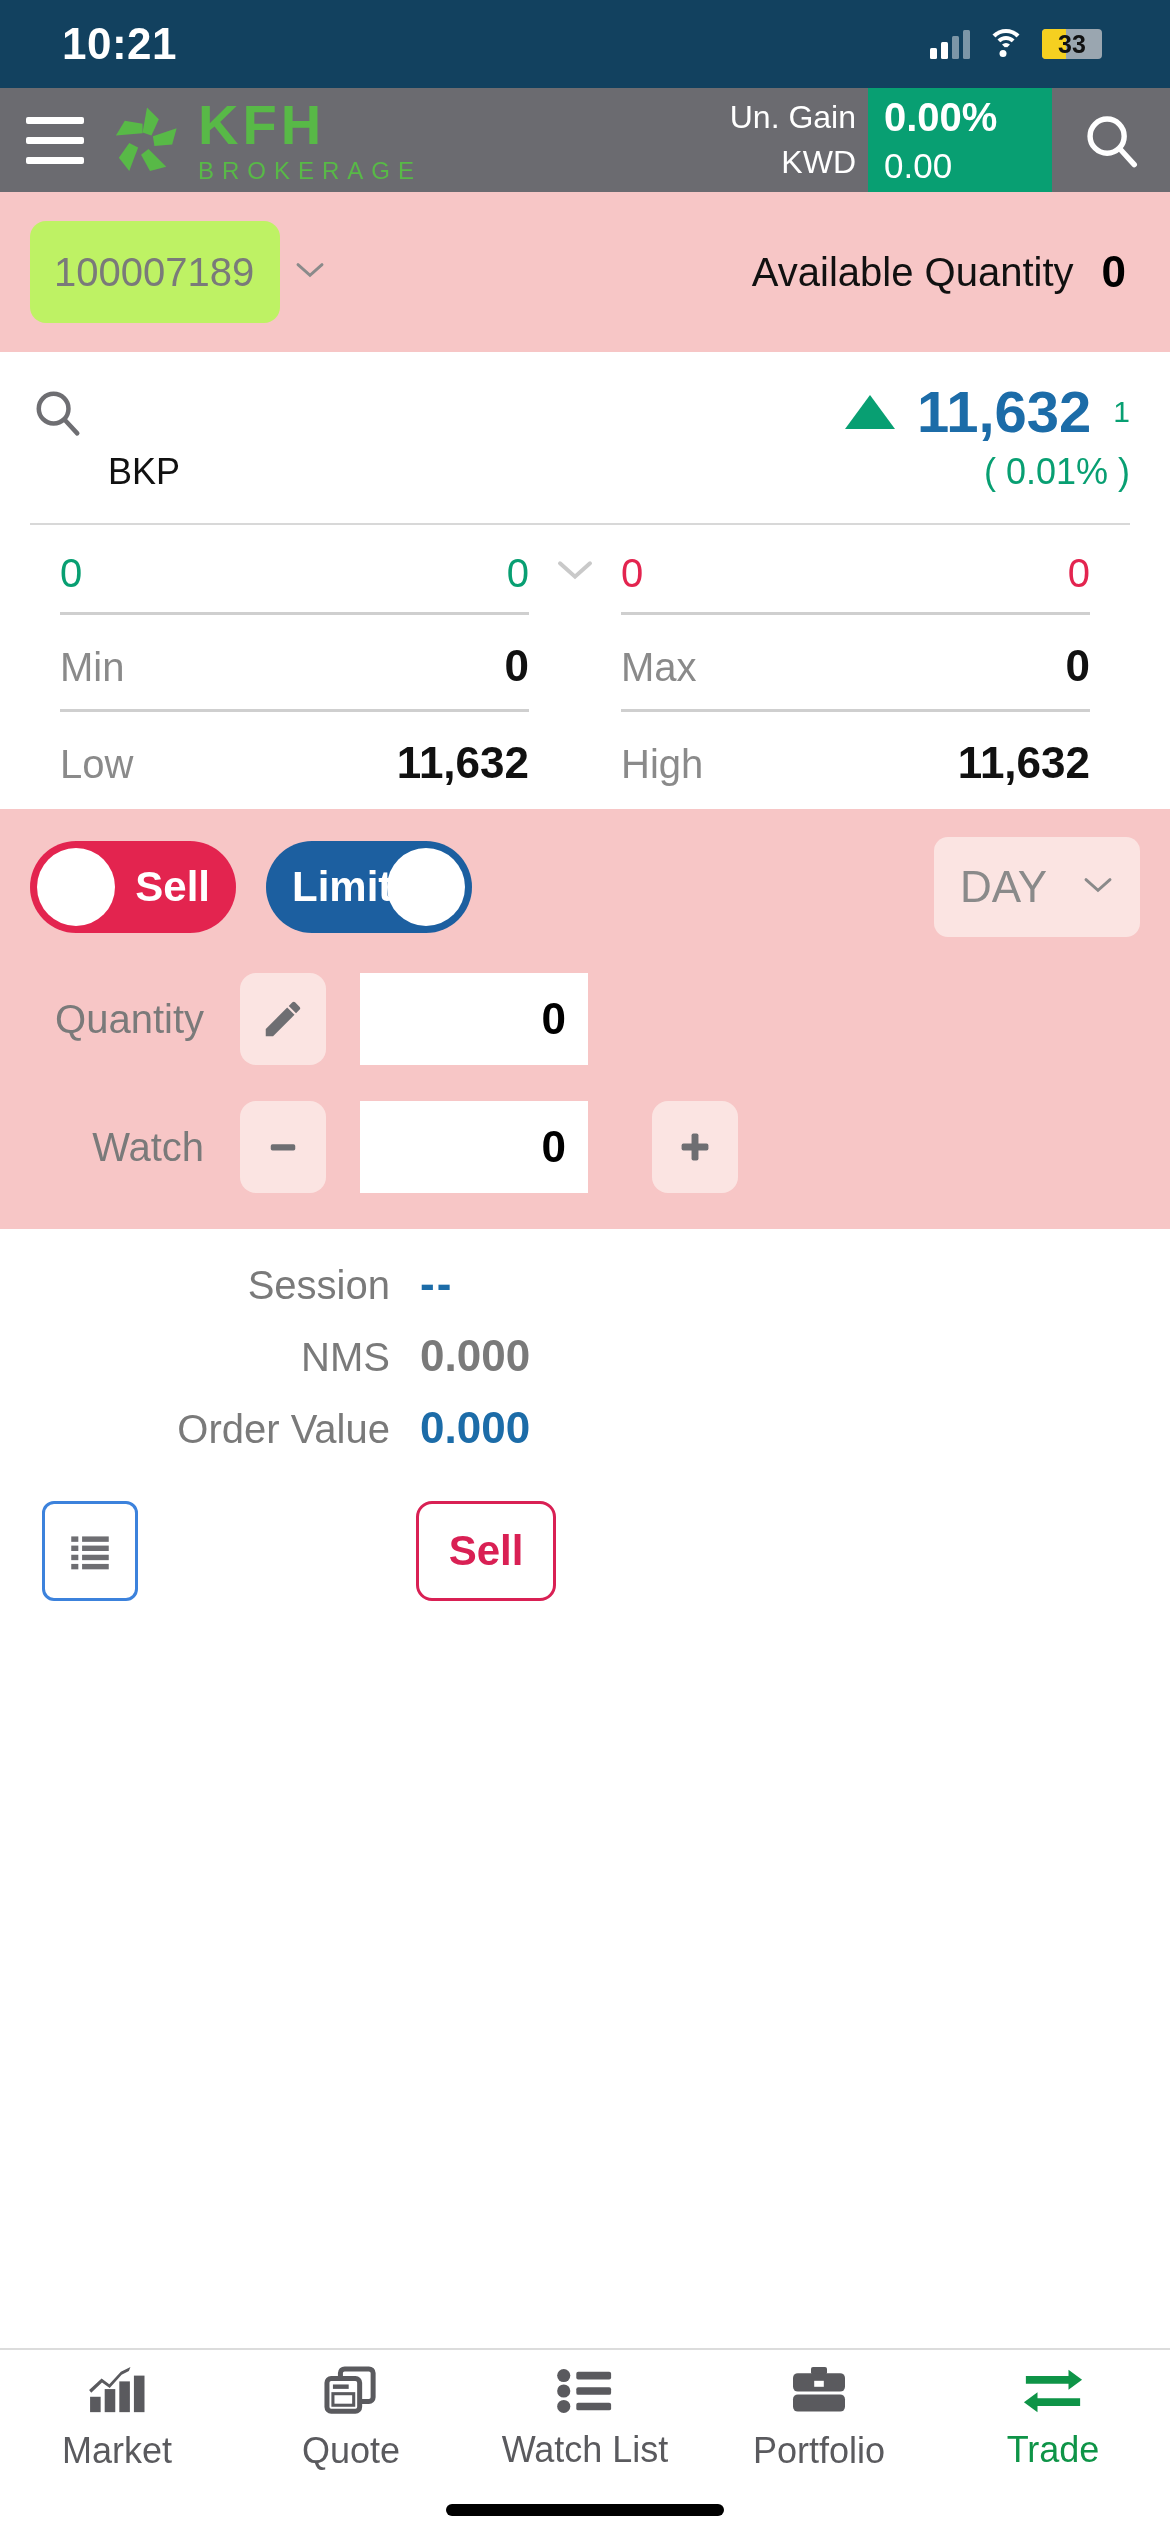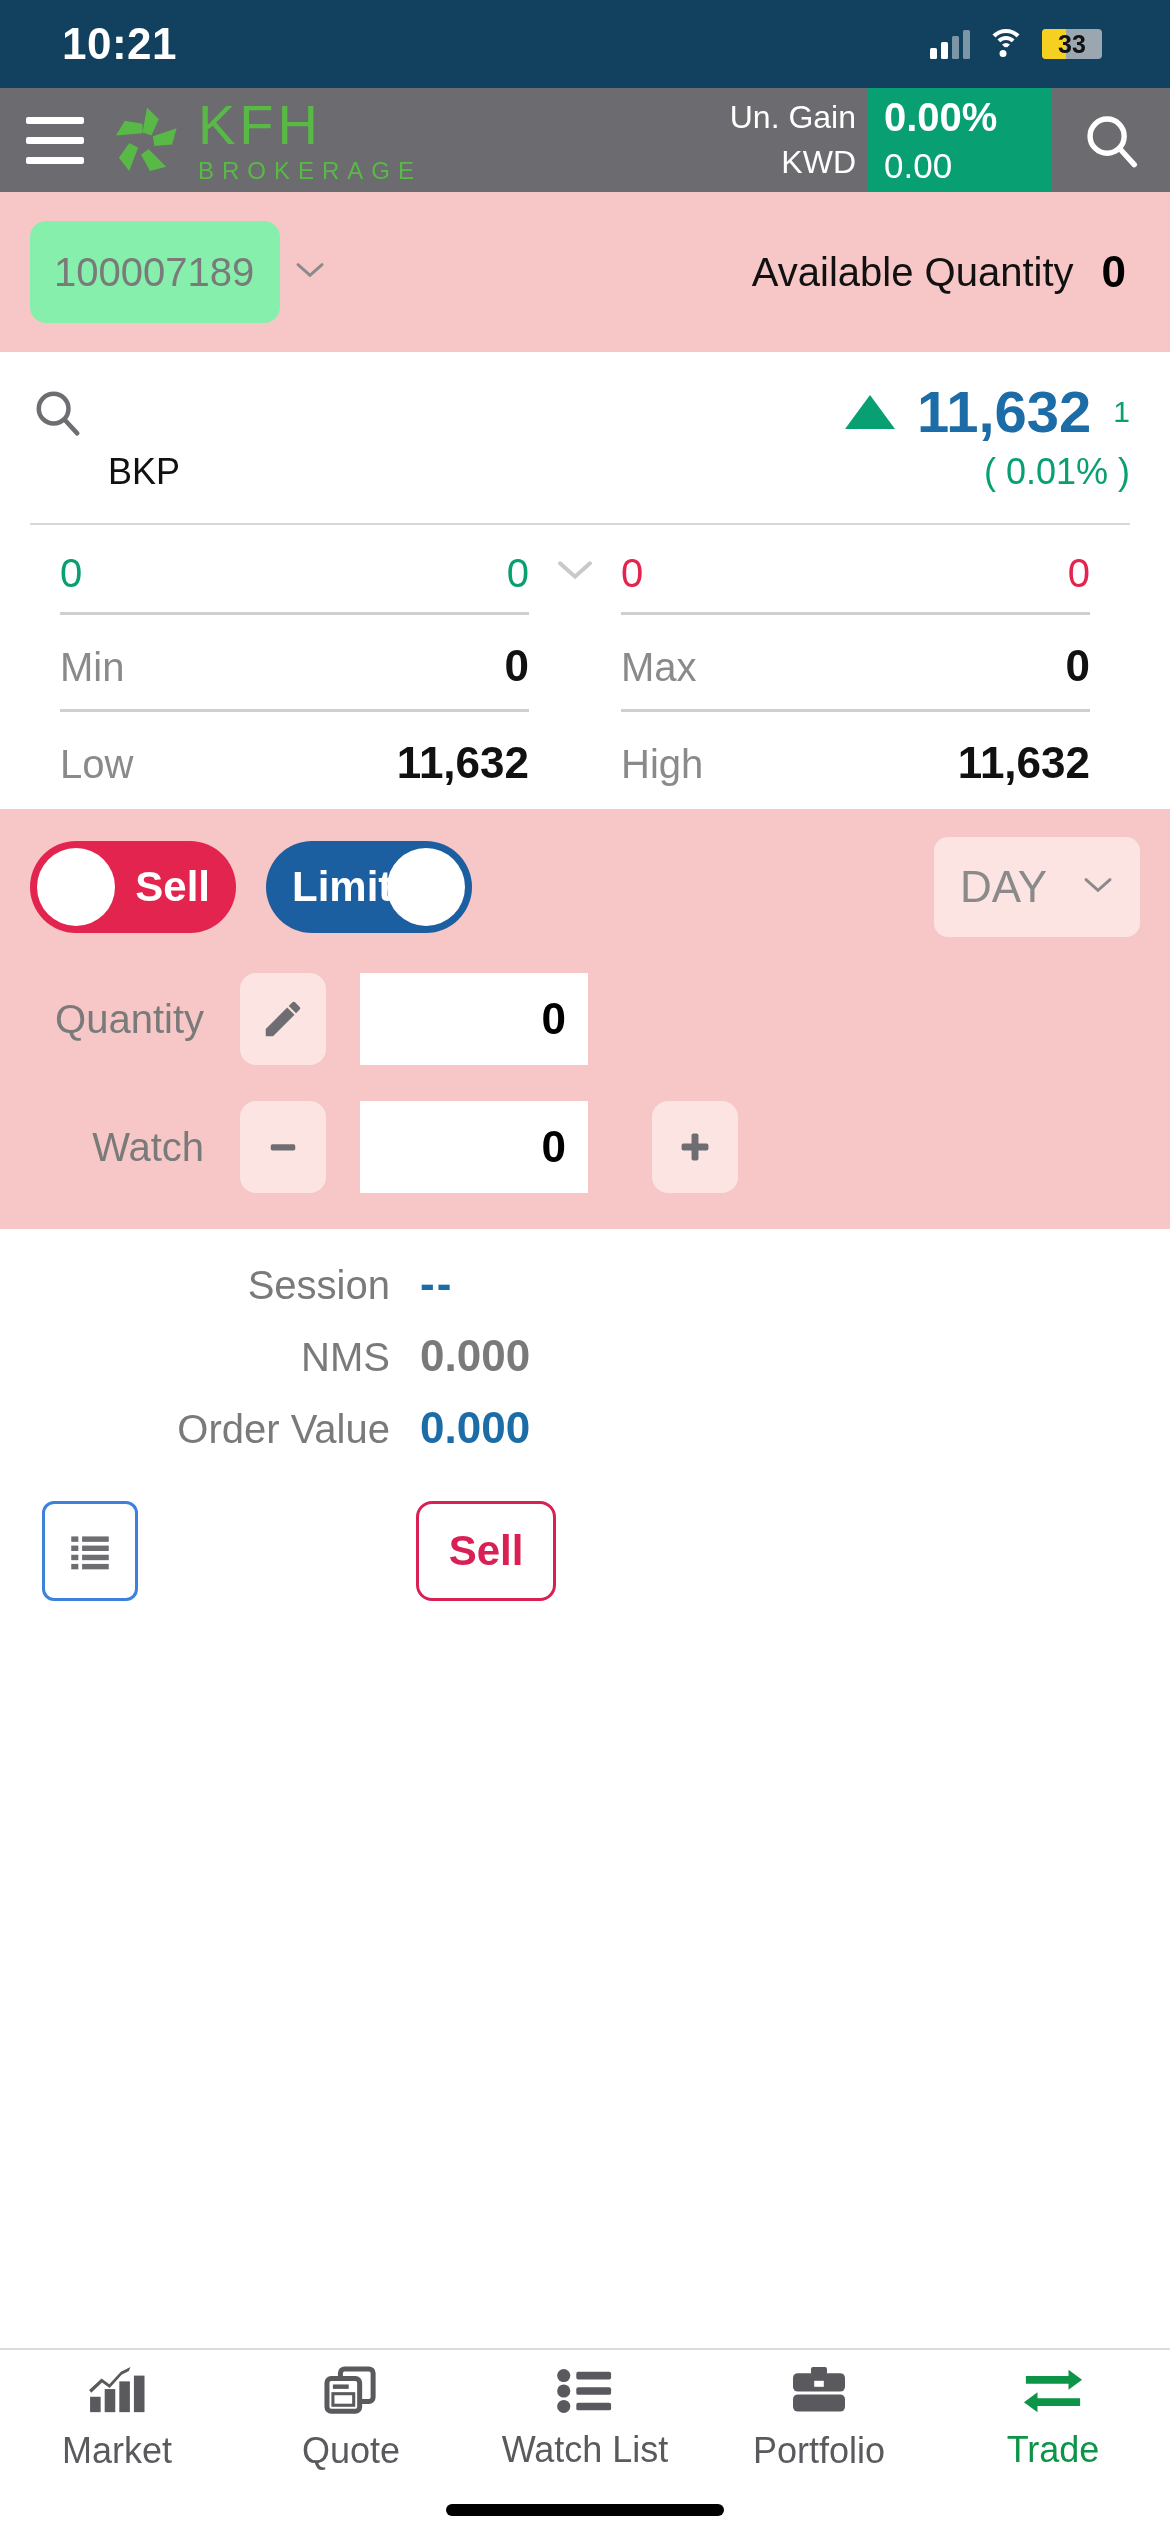--- a/index.html
+++ b/index.html
@@ -56,21 +56,21 @@
   .gain-labels span { color:#fff; font-size:32px; }
   .gain-values { background:#089F72; width:184px; display:flex; flex-direction:column;
     justify-content:center; gap:6px; padding:0 16px; }
   .gain-values .pct { color:#fff; font-size:40px; font-weight:600; }
   .gain-values .amt { color:#fff; font-size:35px; }
   .search-top { width:118px; display:flex; align-items:center; justify-content:center; }
 
   
   .acctbar { background:#F7C6C6; height:160px; display:flex; align-items:center;
     justify-content:space-between; padding:0 44px 0 30px; flex:none; }
-  .acct-sel { background:#86efac; border-radius:16px; width:250px; height:102px;
+  .acct-sel { background:#bef264; border-radius:16px; width:250px; height:102px;
     display:flex; align-items:center; justify-content:space-between; padding:0 24px;gap:40px; }
   .acct-sel .num { font-size:40px; color:#7A7A7A; }
   .acct-right { display:flex; align-items:center; gap:28px; }
   .acct-right .lbl { font-size:40px; color:#111; }
   .acct-right .val { font-size:44px; color:#000; font-weight:700; }
 
   
   .quote { background:#fff; padding:26px 40px 0 30px; flex:none; }
   .q-row1 { display:flex; align-items:center; }
   .q-search { width:78px; display:flex; align-items:center; }
@@ -201,21 +201,21 @@
           <g fill="#58B947">
             <path d="M50 6 L66 22 L56 44 L44 40 Z"></path>
             <path d="M90 34 L84 56 L60 58 L58 45 Z"></path>
             <path d="M76 86 L54 92 L42 70 L52 62 Z"></path>
             <path d="M26 92 L12 74 L26 54 L38 60 Z"></path>
             <path d="M8 44 L20 24 L44 28 L44 41 Z"></path>
           </g>
         </svg>
       </span>
       <span style="display:flex;flex-direction:column;line-height:1;">
-        <span style="font-size:56px;font-weight:400;color:#58B947;letter-spacing:4px;">KFH</span>
+        <span style="font-size:56px;font-weight:700;color:#58B947;letter-spacing:4px;">KFH</span>
         <span style="font-size:24px;color:#58B947;letter-spacing:8px;margin-top:6px;">BROKERAGE</span>
       </span>
     </div>
     <div class="gain-block">
       <div class="gain-labels">
         <span>Un. Gain</span>
         <span>KWD</span>
       </div>
       <div class="gain-values">
         <span class="pct">0.00%</span>

